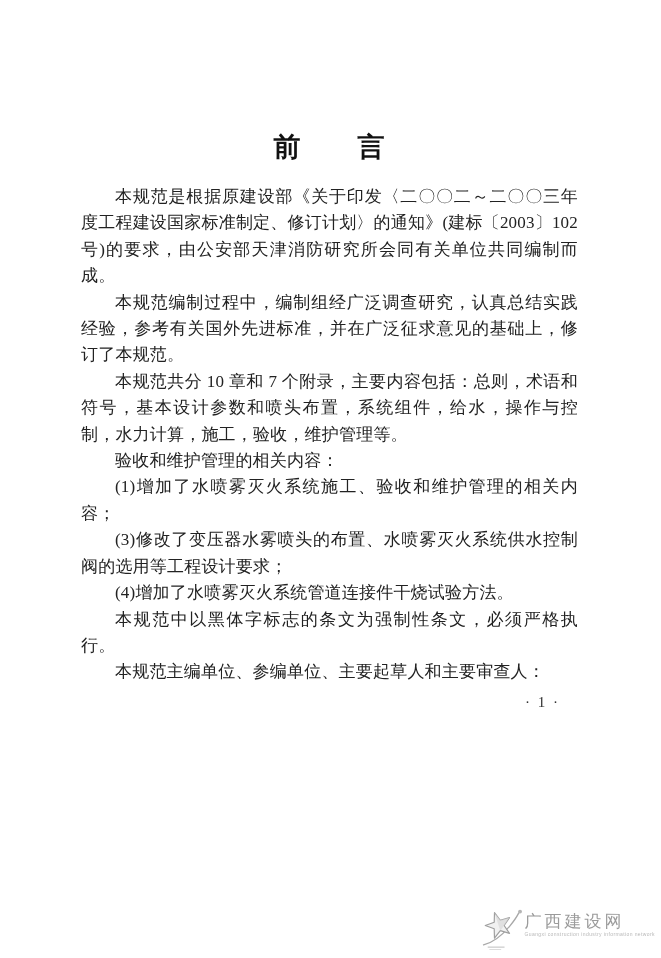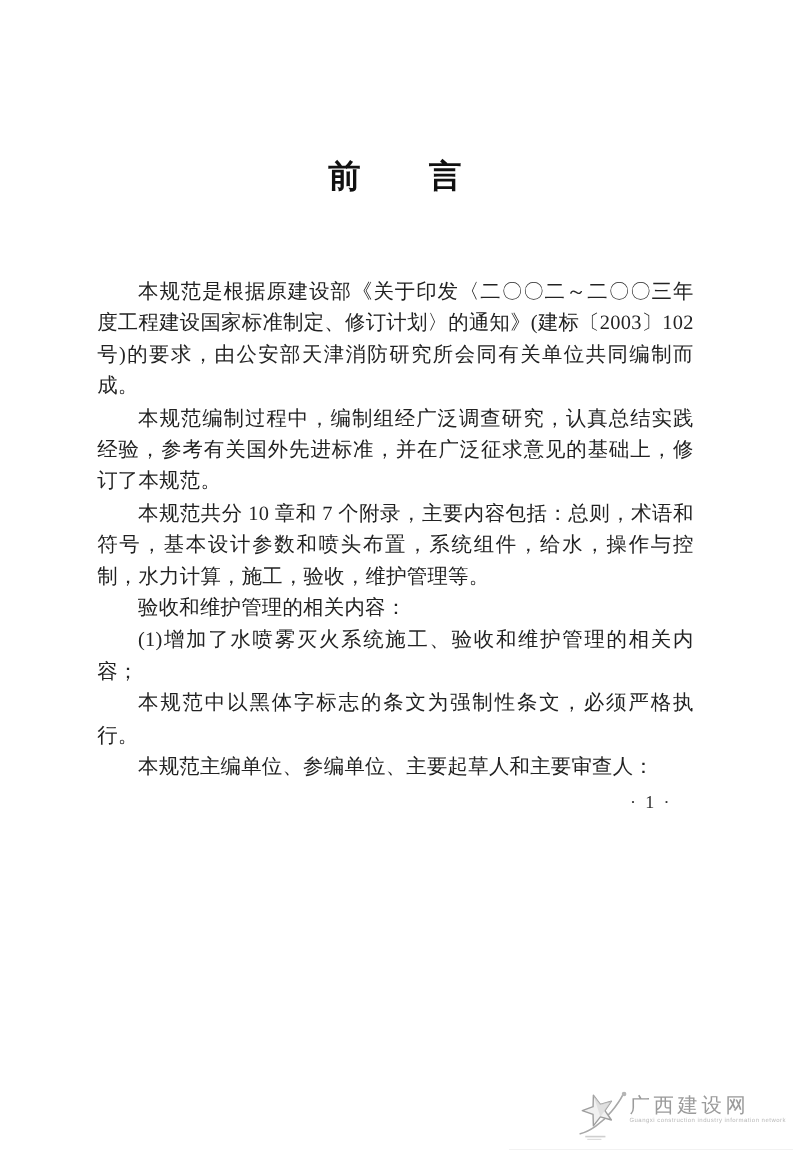--- a/index.html
+++ b/index.html
@@ -28,21 +28,21 @@
     text-align: center;
     font-family: "Liberation Sans", "DejaVu Sans", sans-serif;
     font-weight: bold;
     font-size: 27px;
     line-height: 30px;
     color: #111111;
     white-space: pre;
     letter-spacing: 1px;
   }
   .body-text {
-    margin-top: 68px;
+    margin-top: 22px;
     font-size: 17px;
     line-height: 26.4px;
     text-align: justify;
     text-align-last: left;
     letter-spacing: 0.2px;
   }
   .body-text p {
     margin: 0;
     padding: 0;
     text-indent: 2em;
@@ -100,20 +100,22 @@
   <div class="content">
 
     <h1 class="doc-title">前　　言</h1>
 
     <div class="body-text">
       <p>本规范是根据原建设部《关于印发〈二〇〇二～二〇〇三年度工程建设国家标准制定、修订计划〉的通知》(建标〔2003〕102 号)的要求，由公安部天津消防研究所会同有关单位共同编制而成。</p>
       <p>本规范编制过程中，编制组经广泛调查研究，认真总结实践经验，参考有关国外先进标准，并在广泛征求意见的基础上，修订了本规范。</p>
       <p>本规范共分 10 章和 7 个附录，主要内容包括：总则，术语和符号，基本设计参数和喷头布置，系统组件，给水，操作与控制，水力计算，施工，验收，维护管理等。</p>
       <p>验收和维护管理的相关内容：</p>
       <p>(1)增加了水喷雾灭火系统施工、验收和维护管理的相关内容；</p>
+      <p>(3)修改了变压器水雾喷头的布置、水喷雾灭火系统供水控制阀的选用等工程设计要求；</p>
+      <p>(4)增加了水喷雾灭火系统管道连接件干烧试验方法。</p>
       <p>本规范中以黑体字标志的条文为强制性条文，必须严格执行。</p>
       <p>本规范主编单位、参编单位、主要起草人和主要审查人：</p>
     </div>
 
     <div class="page-number">· 1 ·</div>
   </div>
 
   <div class="watermark">
     <svg class="watermark-logo" viewBox="0 0 50 60" xmlns="http://www.w3.org/2000/svg">
 

